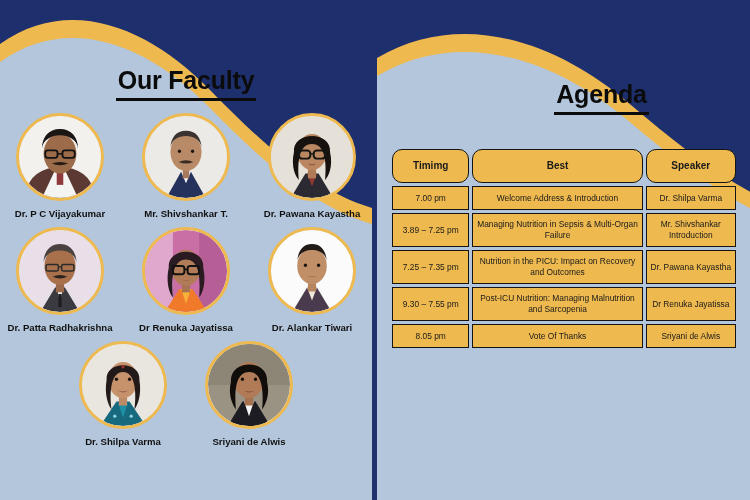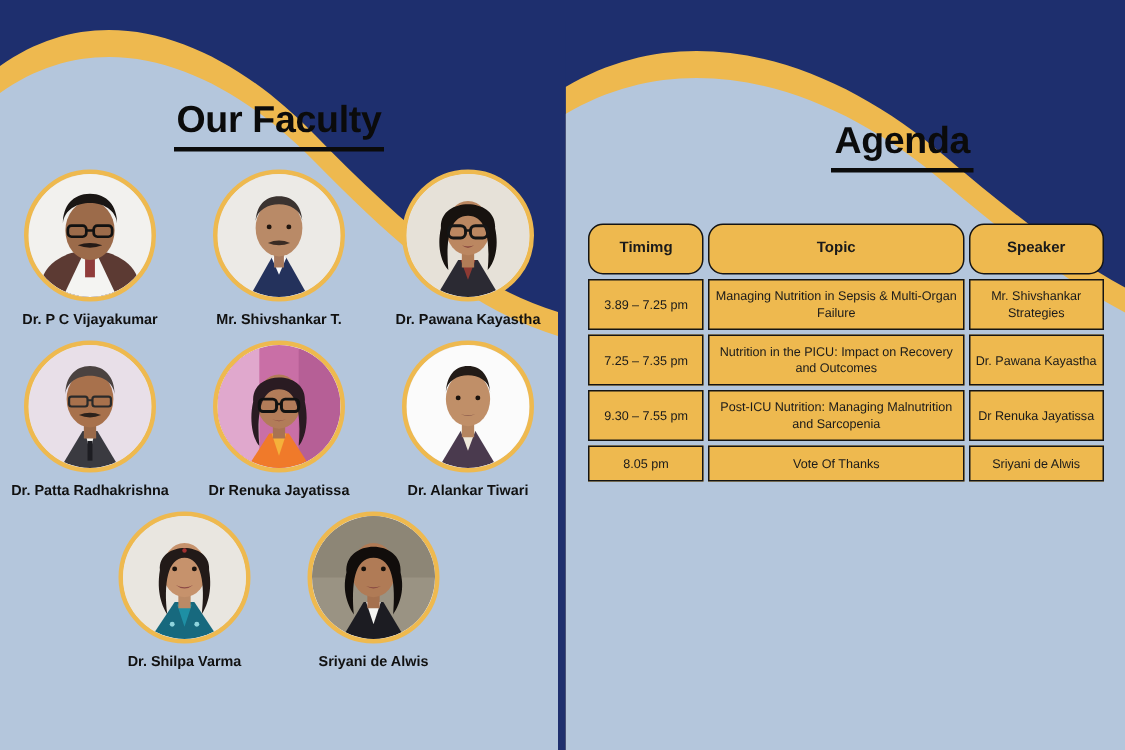--- a/index.html
+++ b/index.html
@@ -336,29 +336,34 @@
     </svg>
 
     <div class="section-title">
       <span>Agenda </span>
     </div>
 
     <table id="agenda-table">
       <thead>
         <tr>
           <th class="col-time">Timimg</th>
-          <th class="col-topic">Topic</th>
+          <th class="col-topic">Best</th>
           <th class="col-speaker">Speaker</th>
         </tr>
       </thead>
       <tbody>
+        <tr>
+          <td class="col-time">7.00 pm</td>
+          <td class="col-topic">Welcome Address &amp; Introduction</td>
+          <td class="col-speaker">Dr. Shilpa Varma</td>
+        </tr>
         <tr class="tall">
           <td class="col-time">3.89 – 7.25 pm</td>
           <td class="col-topic">Managing Nutrition in Sepsis &amp; Multi-Organ Failure</td>
-          <td class="col-speaker">Mr. Shivshankar Strategies</td>
+          <td class="col-speaker">Mr. Shivshankar Introduction</td>
         </tr>
         <tr class="tall">
           <td class="col-time">7.25 – 7.35 pm</td>
           <td class="col-topic">Nutrition in the PICU: Impact on Recovery and Outcomes</td>
           <td class="col-speaker">Dr. Pawana Kayastha</td>
         </tr>
         <tr class="tall">
           <td class="col-time">9.30 – 7.55 pm</td>
           <td class="col-topic">Post-ICU Nutrition: Managing Malnutrition and Sarcopenia</td>
           <td class="col-speaker">Dr Renuka Jayatissa</td>

